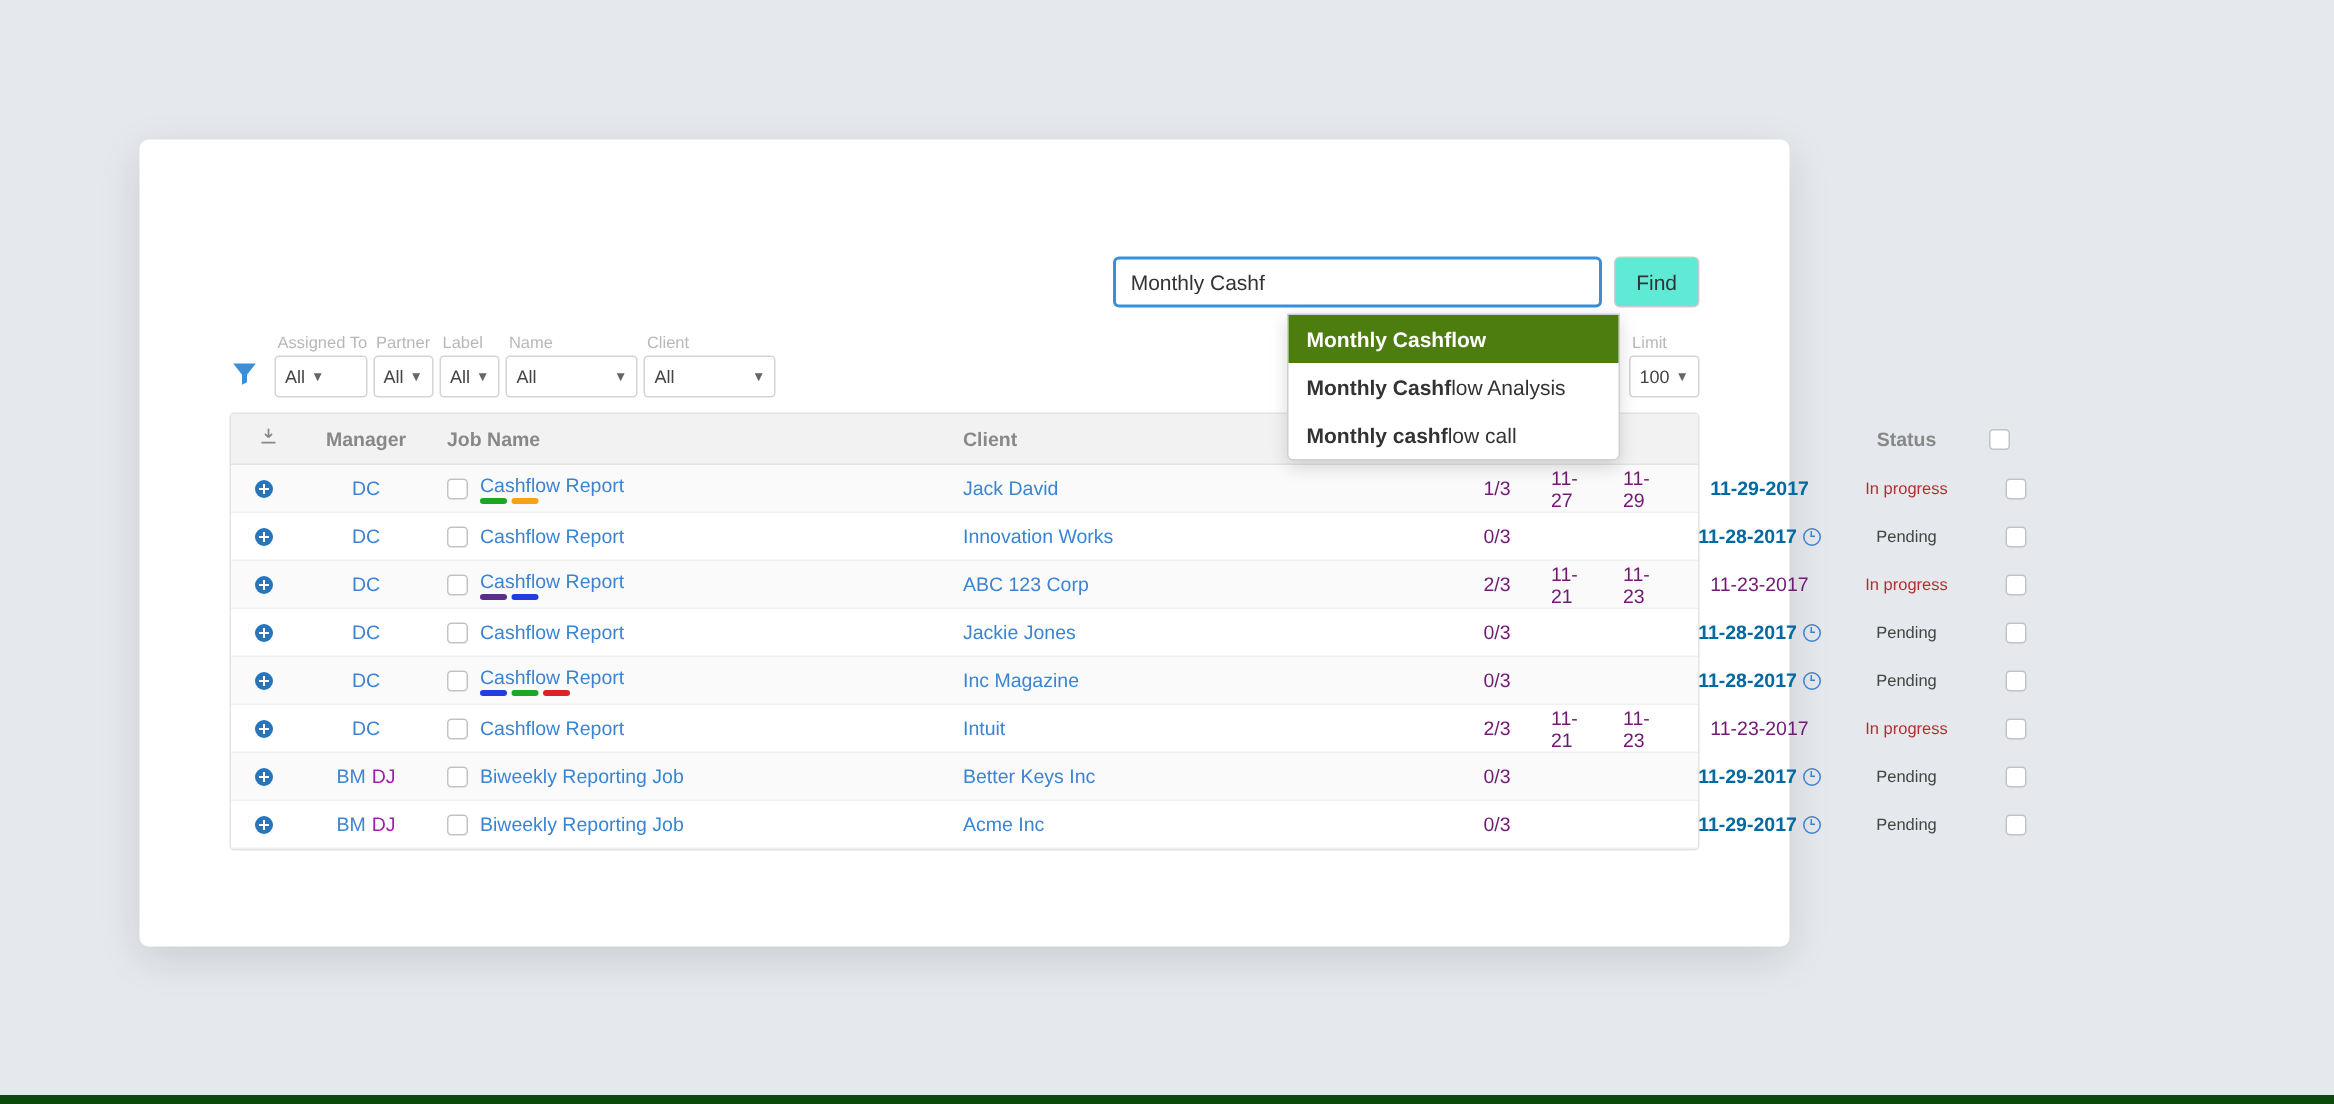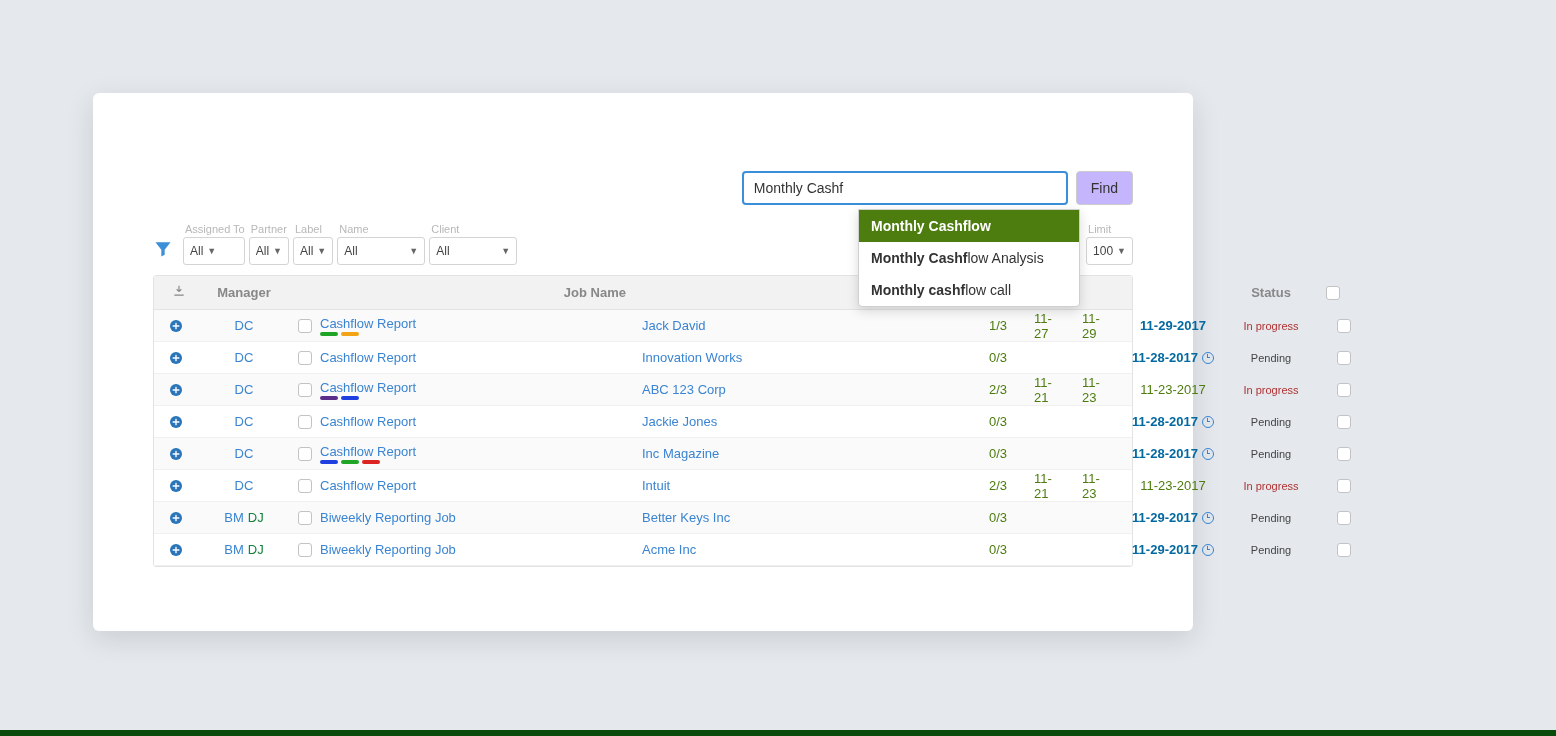--- a/index.html
+++ b/index.html
@@ -30,21 +30,21 @@
   border: 2px solid #3a8fd8;
   border-radius: 4px;
   padding: 0 10px;
   font-size: 14px;
   outline: none;
   color: #333;
 }
 .find-btn {
   height: 34px; padding: 0 14px;
   border: 1px solid #ccc; border-radius: 4px;
-  background: #c4b5fd; font-size: 14px; color: #333;
+  background: #5eead4; font-size: 14px; color: #333;
   cursor: pointer;
 }
 .autocomplete {
   position: absolute; top: 116px; right: 113px;
   width: 222px; background: #fff;
   border: 1px solid #d0d0d0; border-radius: 0 0 4px 4px;
   box-shadow: 0 4px 12px rgba(0,0,0,0.15);
   z-index: 30;
 }
 .ac-item { padding: 8px 12px; font-size: 14px; color: #333; cursor: pointer; }
@@ -79,39 +79,39 @@
 .thead, .trow { display: grid;
   grid-template-columns: 44px 92px 344px 336px 56px 48px 48px 102px 94px 52px;
   align-items: center;
 }
 .thead {
   background: #f2f2f2; height: 34px;
   border-bottom: 1px solid #e3e3e3;
   color: #888; font-weight: 600; font-size: 13px;
 }
 .thead > div { padding: 0 8px; text-align: left; }
-.thead .c-jn, .thead .c-cl { text-align: right; }
+.thead .c-jn, .thead .c-cl { text-align: left; }
 .trow { height: 32px; border-bottom: 1px solid #f0f0f0; }
 .trow:nth-child(odd) { background: #fafafa; }
 .trow:nth-child(even) { background: #fff; }
 .trow > div { padding: 0 8px; display: flex; align-items: center; }
 .expand-icon { width: 16px; height: 16px; fill: #2a74b9; cursor: pointer; }
 .mgr { justify-content: center; }
 .mgr-link { color: #3a84d2; font-weight: 500; }
-.mgr-dark { color: #15803d; margin-left: 4px; }
+.mgr-dark { color: #a21caf; margin-left: 4px; }
 .jn-cell { gap: 8px; }
 .chk {
   width: 14px; height: 14px; border: 1px solid #c3c3c3; border-radius: 3px;
   background: #fff; flex-shrink: 0; cursor: pointer;
 }
 .jn-wrap { display: flex; flex-direction: column; gap: 1px; }
 .link { color: #3a84d2; text-decoration: none; cursor: pointer; }
 .tags { display: flex; gap: 3px; }
 .tag { width: 18px; height: 4px; border-radius: 2px; }
-.tasks, .in, .out, .due { justify-content: center; color: #4d7c0f; }
+.tasks, .in, .out, .due { justify-content: center; color: #701a75; }
 .due.dark { color: #0369a1; font-weight: 600; }
 .due-clock { width:12px; height:12px; border:1.5px solid #3a84d2; border-radius:50%; position:relative; margin-left:4px; }
 .due-clock::before { content:""; position:absolute; left:4px; top:1px; width:1.5px; height:4px; background:#3a84d2; }
 .due-clock::after { content:""; position:absolute; left:4px; top:4px; width:3px; height:1.5px; background:#3a84d2; }
 .status { justify-content: center; font-size: 11px; }
 .status.pend { color: #444; }
 .status.prog { color: #b03030; }
 .rowchk { justify-content: center; }
 .dl-icon { width: 14px; height: 14px; fill: #888; margin-left: 10px; }
 .hdr-chk { justify-content: center; }

